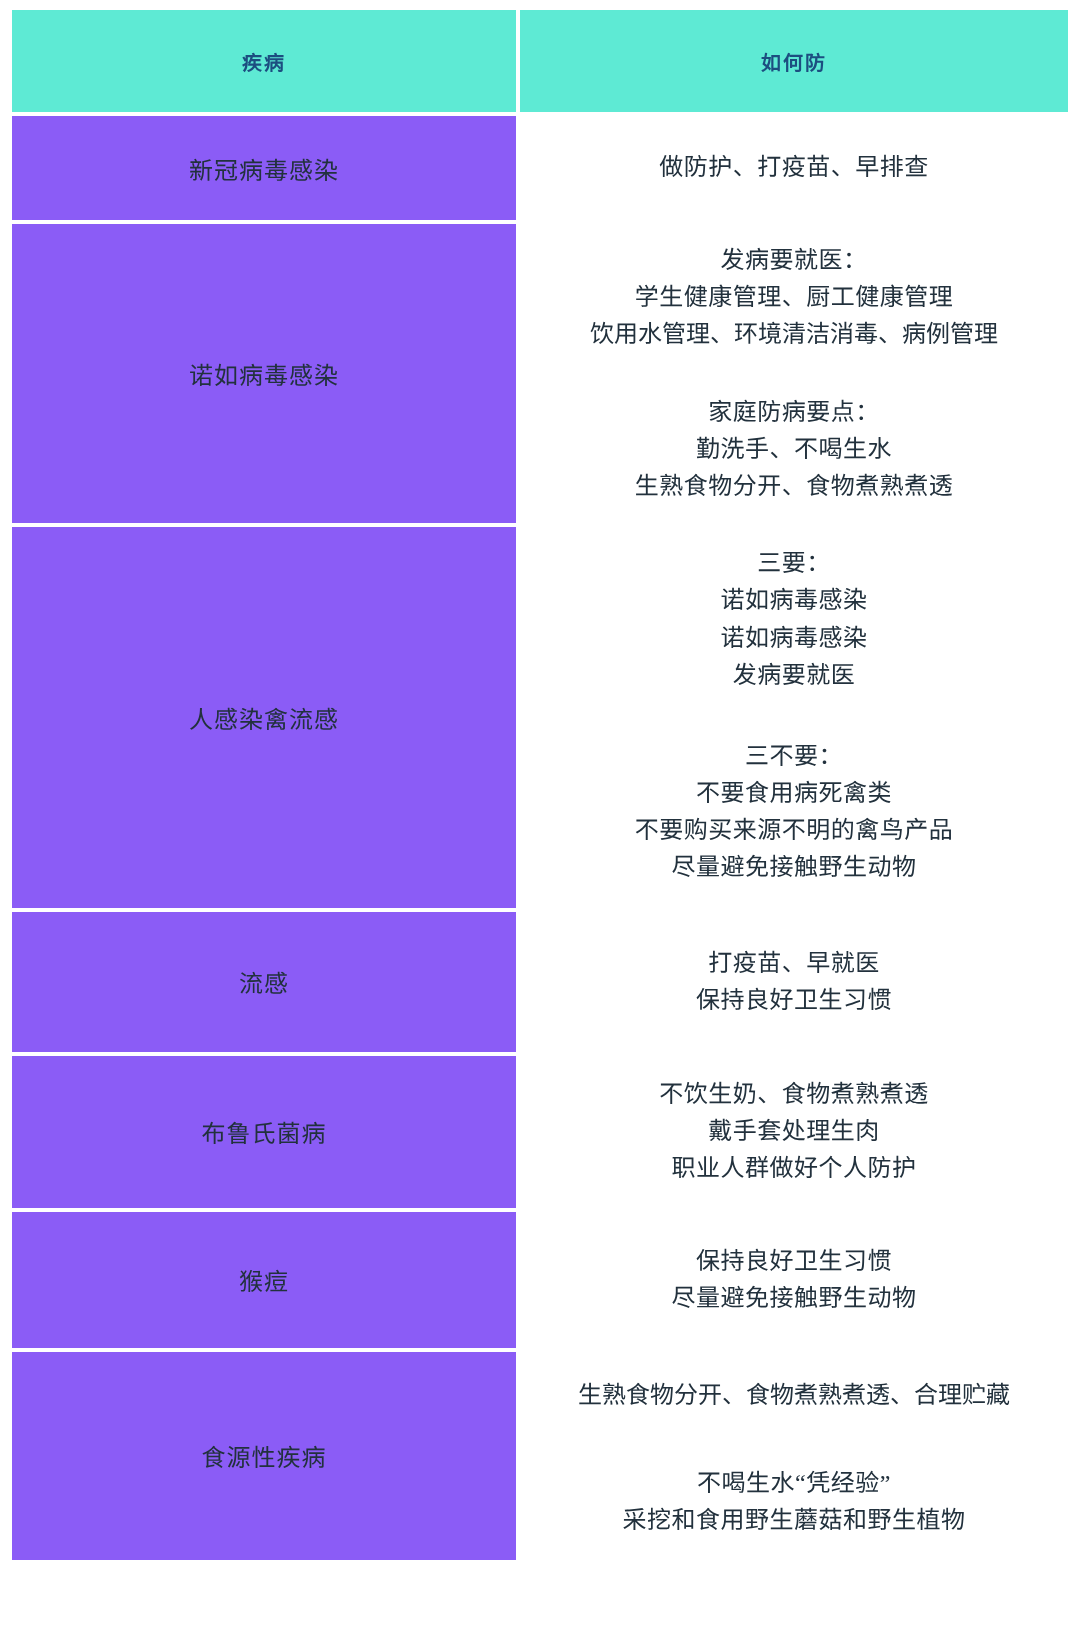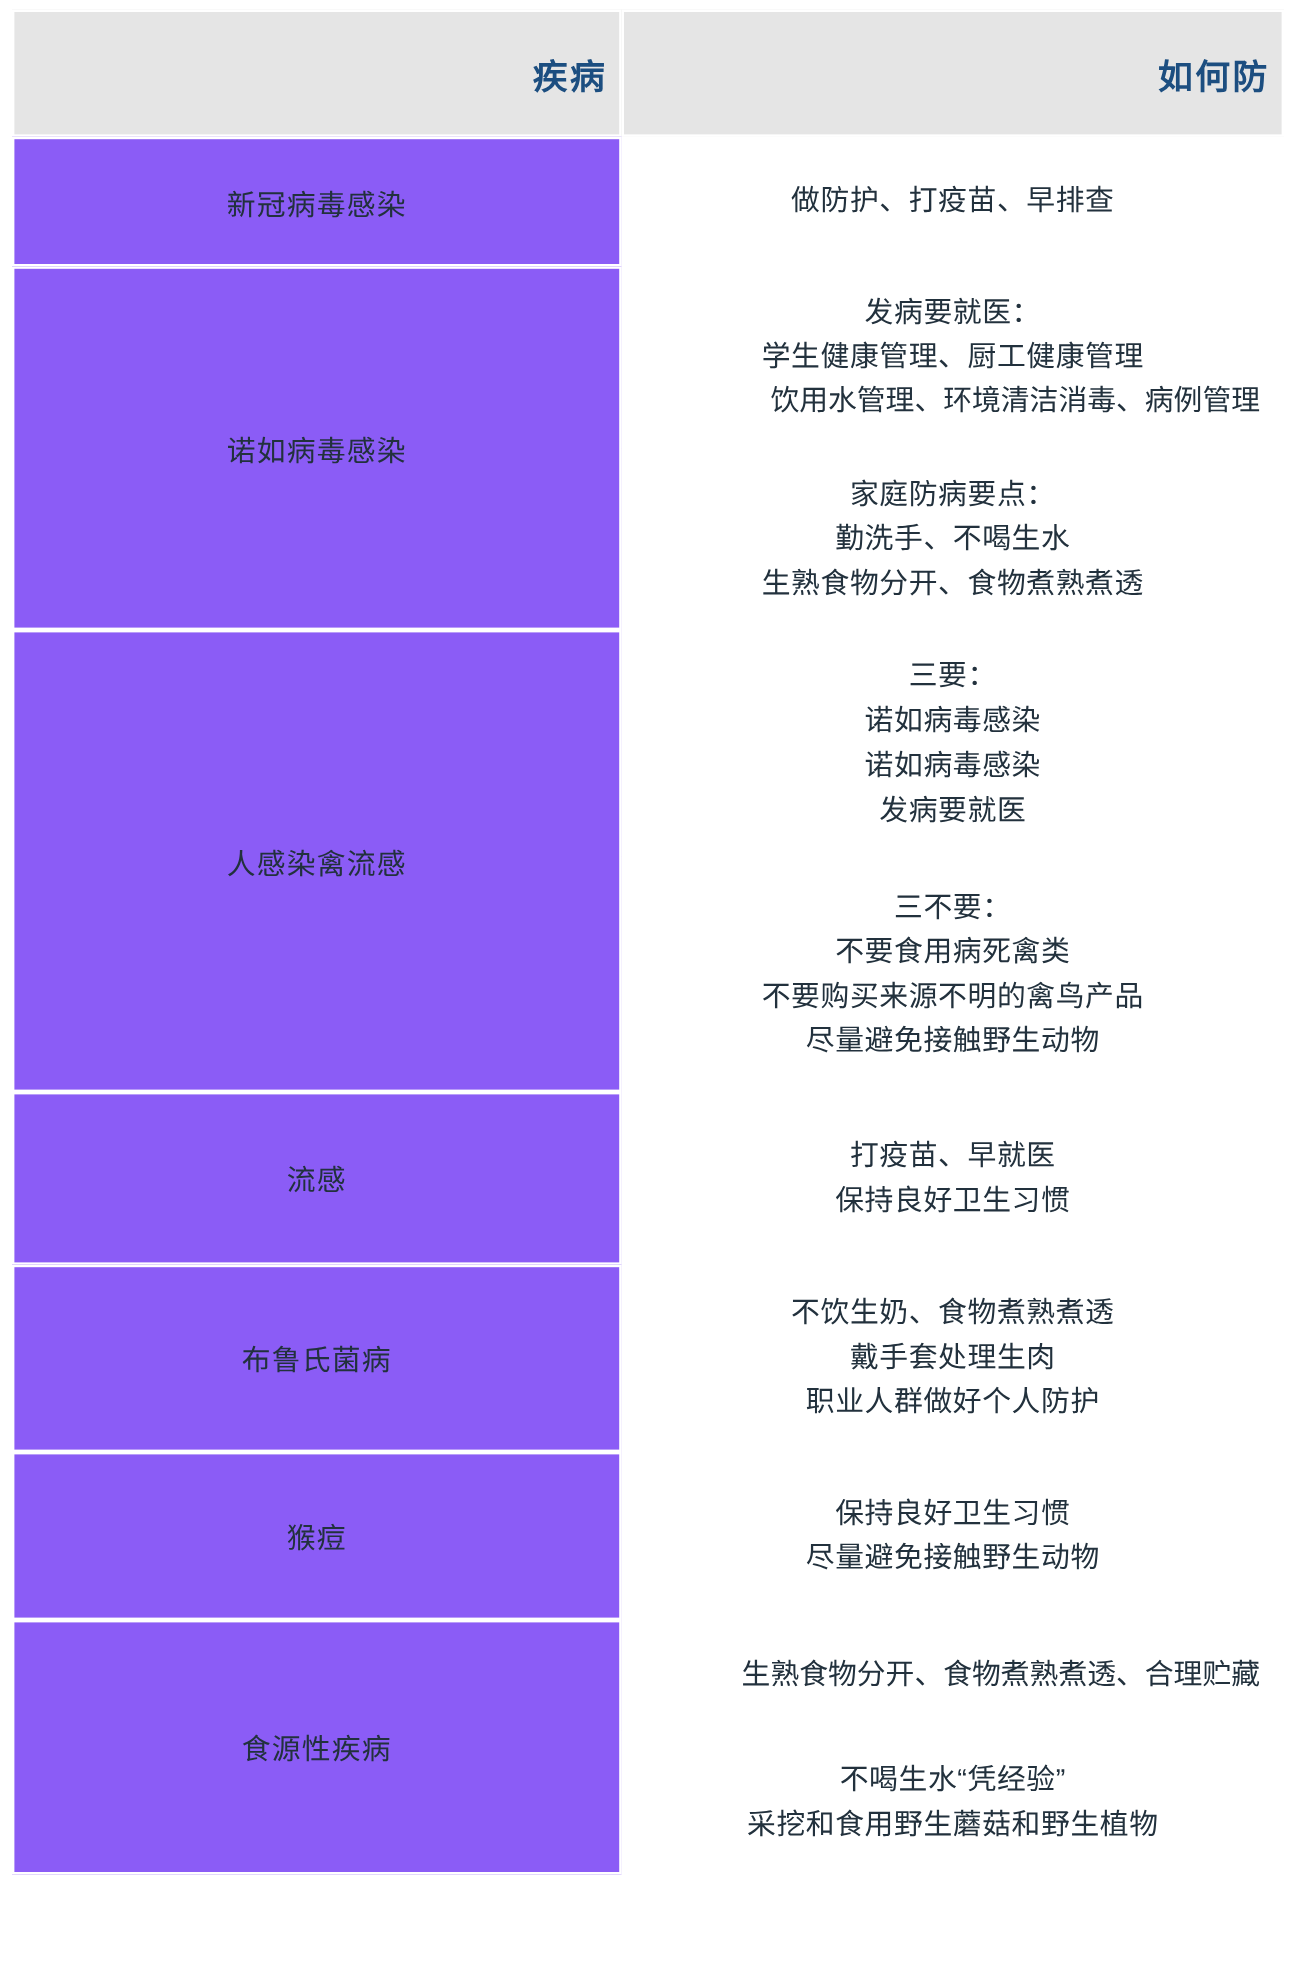--- a/index.html
+++ b/index.html
@@ -29,46 +29,46 @@
   table.prevention-table col.col-disease { width: 508px; }
   table.prevention-table col.col-measure { width: 552px; }
 
   th, td {
     border: 2px solid #ffffff;
     text-align: center;
     vertical-align: middle;
     box-sizing: border-box;
   }
   thead th {
-    background: #e5e5e5;
+    background: #5eead4;
     color: #1c4e80;
-    font-size: 29px;
+    font-size: 20px;
     font-weight: bold;
     letter-spacing: 2px;
     height: 106px;
     padding: 6px 10px;
-    text-align: right;
   }
   td.disease-cell {
     background: #8b5cf6;
     font-size: 24px;
     color: #22313d;
     padding: 14px 12px;
     letter-spacing: 1px;
   }
   td.measure-cell {
     background: #ffffff;
     font-size: 24px;
     color: #22313d;
     line-height: 1.55;
     padding: 18px 18px;
     letter-spacing: 0.5px;
+    font-family: Liberation Serif, serif;
   }
   td.measure-cell .line { display: block; white-space: nowrap; }
-  td.measure-cell .line.tight { letter-spacing: 0px; text-align: right; }
+  td.measure-cell .line.tight { letter-spacing: 0px; }
 </style>
 </head>
 <body>
 
 <div class="sheet">
   <table class="prevention-table">
     <colgroup>
       <col class="col-disease">
       <col class="col-measure">
     </colgroup>

